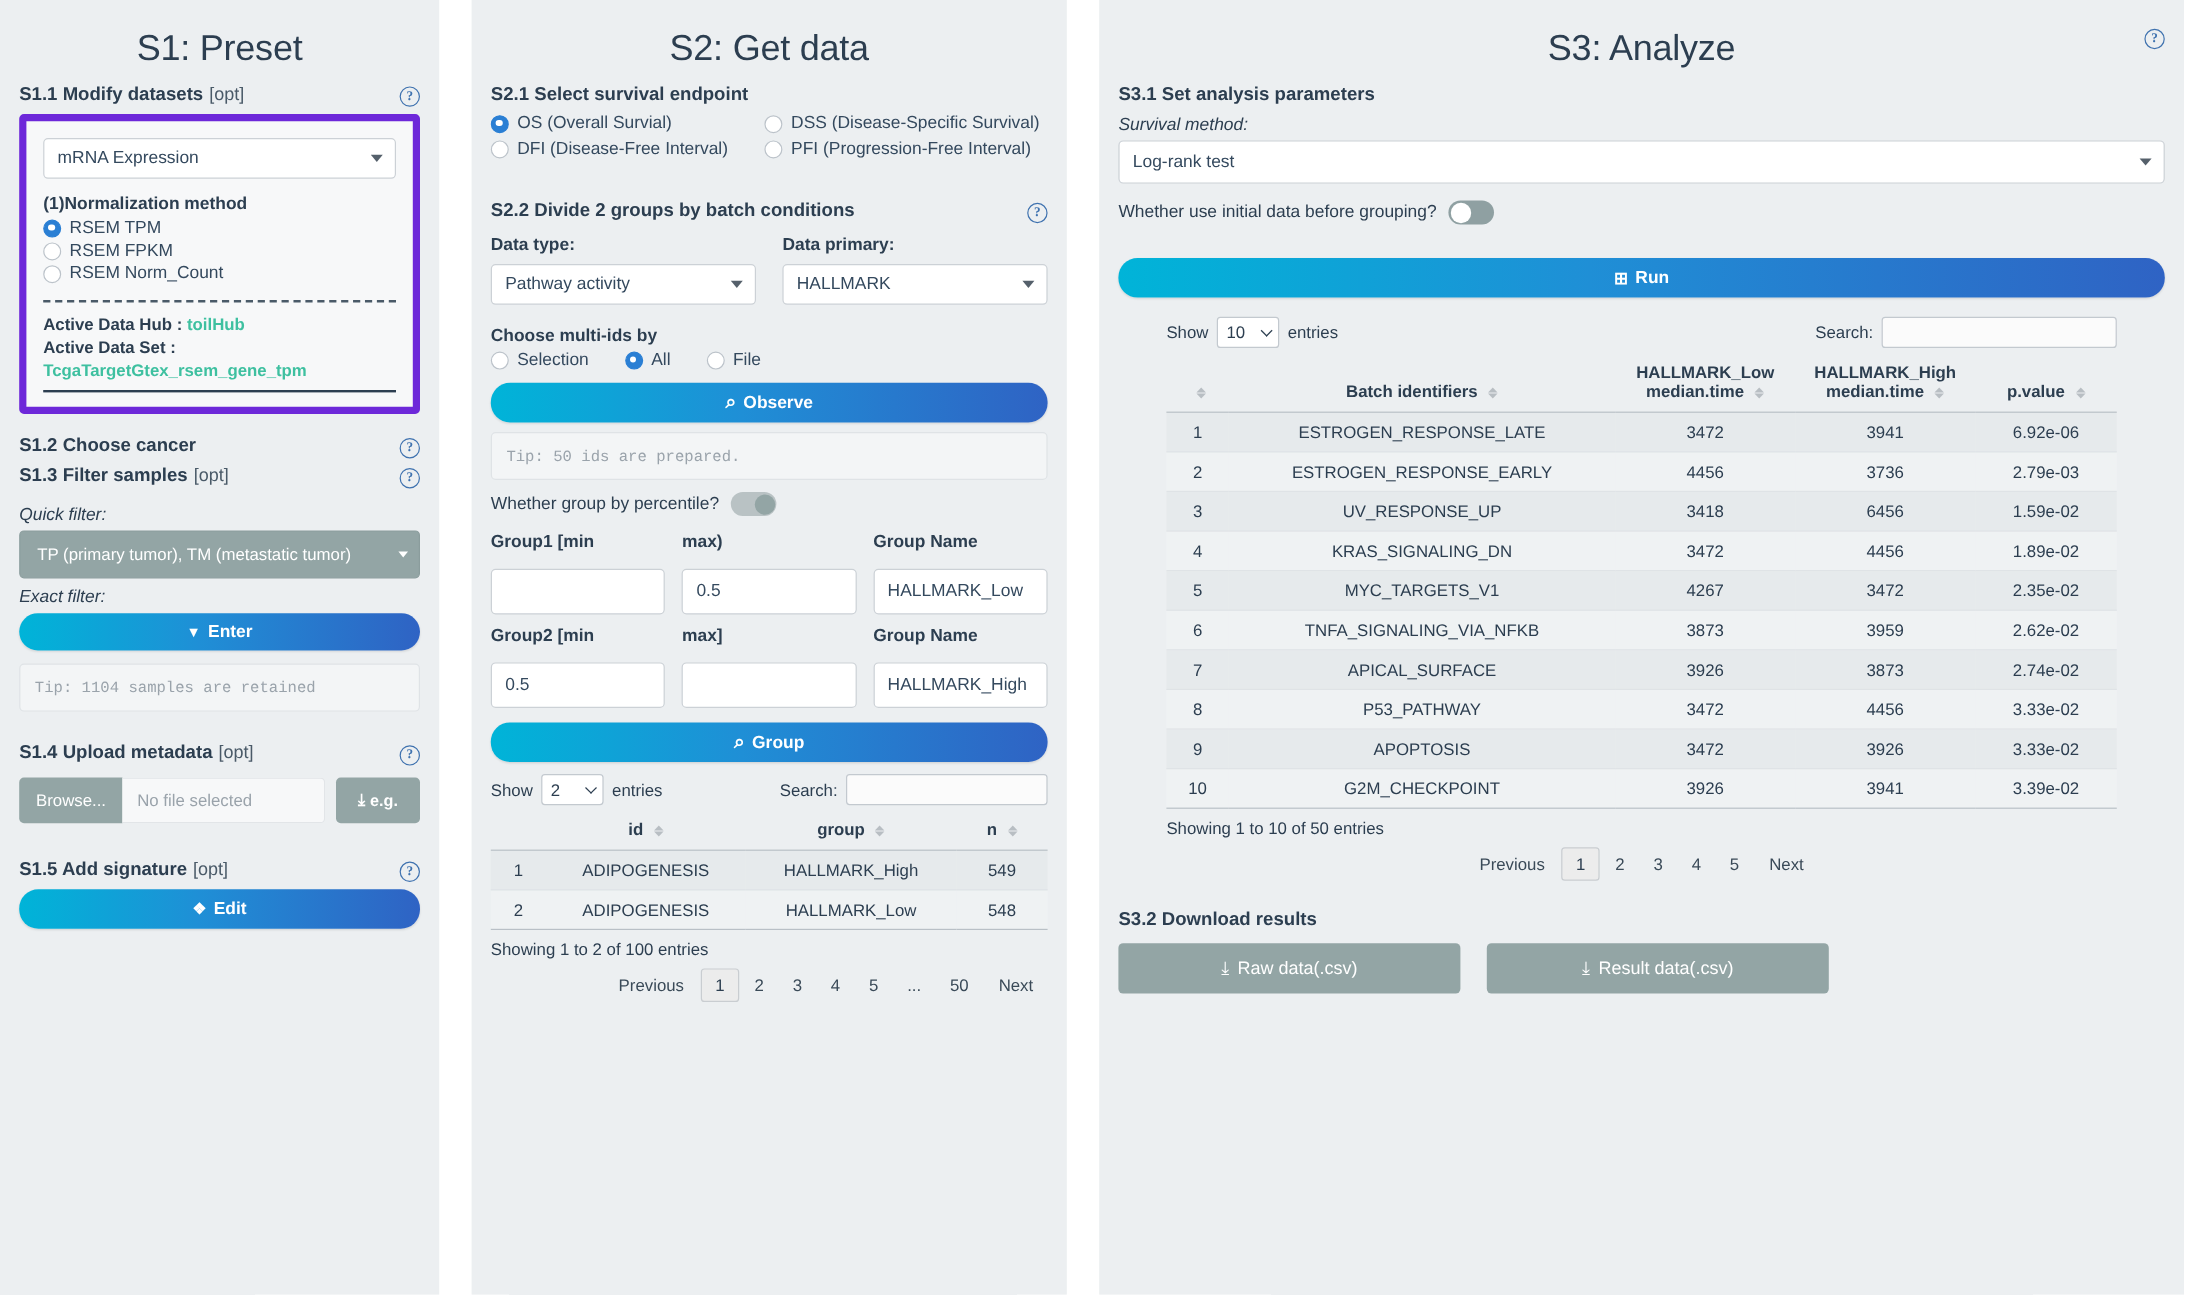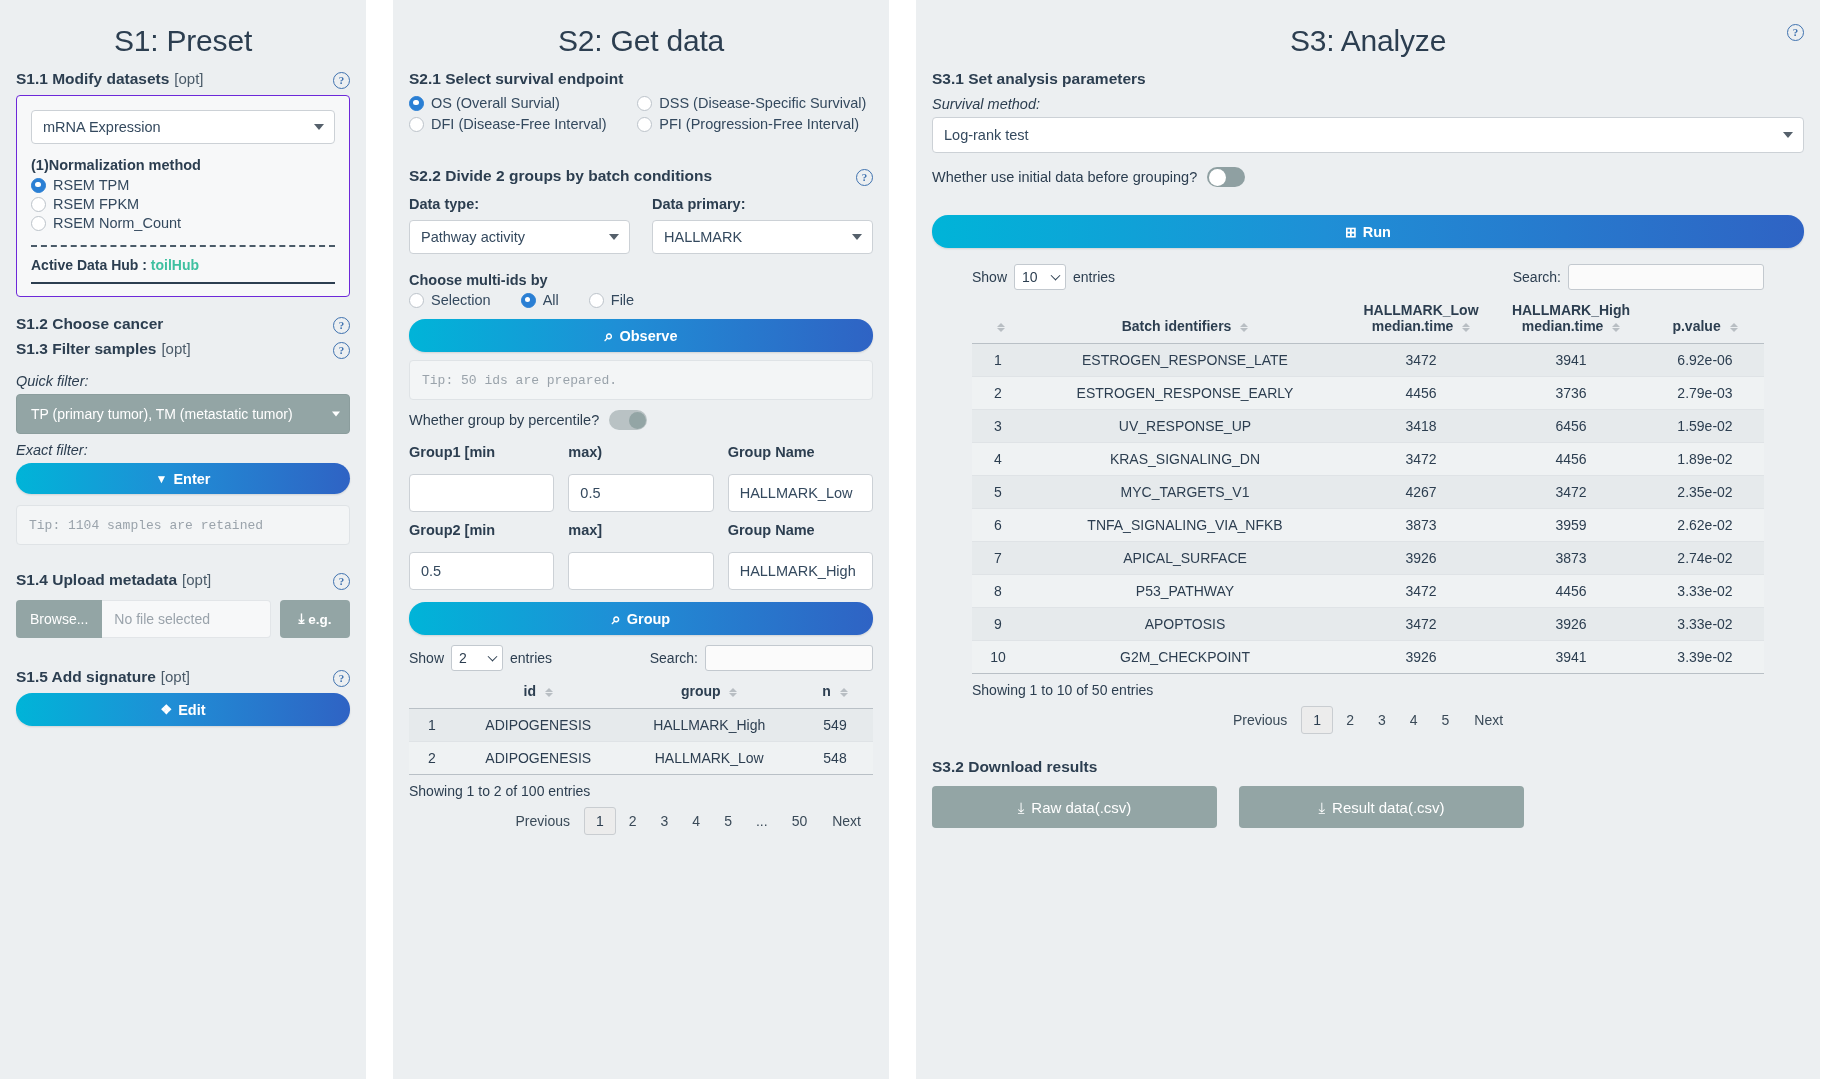--- a/index.html
+++ b/index.html
@@ -72,21 +72,21 @@
     font-weight: bold;
     flex: none;
     margin-top: 2px;
     cursor: pointer;
     font-family: "Liberation Serif", serif;
   }
 
   
   .well {
     background: #f7f8f9;
-    border: 1px solid #6d28d9;
+    border: 6px solid #6d28d9;
     border-radius: 4px;
     padding: 14px 14px 10px 14px;
     margin-bottom: 18px;
   }
 
   
   .sel {
     width: 100%;
     height: 34px;
     background: #ffffff;
@@ -453,20 +453,24 @@
       <div class="radio">
         <span class="rdot"></span>
         <span>RSEM Norm_Count</span>
       </div>
 
       <hr class="dashed-hr">
 
       <div class="kv">
         <span>Active Data Hub :</span>
         <span class="val">toilHub</span>
+      </div>
+      <div class="kv">
+        <span>Active Data Set :</span>
+        <span class="val">TcgaTargetGtex_rsem_gene_tpm</span>
       </div>
       <hr class="solid-hr">
     </div>
 
     <div class="sec-row">
       <div class="sec-head">S1.2 Choose cancer</div>
       <div class="help-icon">?</div>
     </div>
 
     <div class="sec-row">

